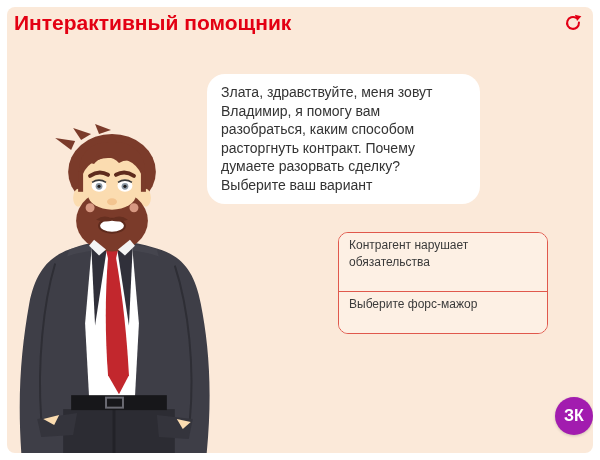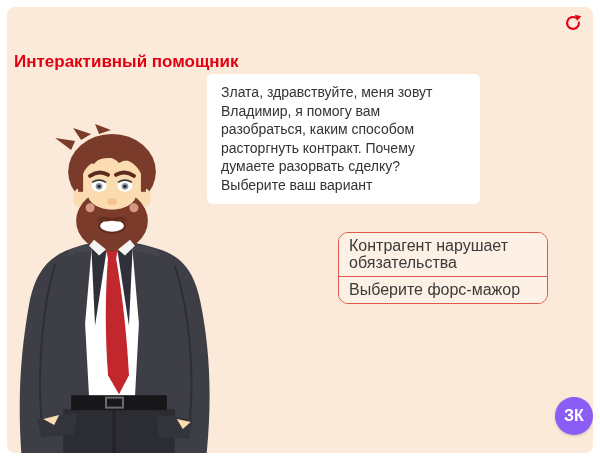--- a/index.html
+++ b/index.html
@@ -6,56 +6,56 @@
   html,body { width:600px; height:460px; background:#ffffff; font-family:"Liberation Sans", sans-serif; }
 
   .stage { position:relative; width:600px; height:460px; background:#ffffff; }
 
   .panel {
     position:absolute; left:7px; top:7px; width:586px; height:446px;
     background:#fbe9d9; border-radius:8px; overflow:hidden;
   }
 
   .header { position:absolute; left:7px; top:6px; }
-  .title    { font-size:17px; font-weight:bold; color:#e30013; line-height:20px;margin-top:39px; }
+  .title    { font-size:21px; font-weight:bold; color:#e30013; line-height:20px; }
   .subtitle { font-size:17px; font-weight:bold; color:#111111; line-height:21px; }
 
   .restart-btn {
     position:absolute; right:9px; top:5px; width:22px; height:22px;
     background:transparent; border:none; cursor:pointer; padding:2px;
   }
   .restart-btn svg { display:block; width:18px; height:18px; }
 
   .character { position:absolute; left:0px; top:117px; width:215px; height:329px; }
   .character svg { display:block; width:215px; height:329px; }
 
   .bubble {
     position:absolute; left:200px; top:67px; width:273px;
-    background:#ffffff; border-radius:5px;
+    background:#ffffff; border-radius:18px;
     padding:9px 14px 10px 14px;
     font-size:14px; line-height:18.5px; color:#333333;
   }
 
   .options {
     position:absolute; left:331px; top:225px; width:210px;
     border:1.5px solid #e0584c; border-radius:10px;
     overflow:hidden; background:#fdf0e4;
   }
   .option {
     display:block; width:100%; text-align:left;
     background:#fdf0e4; border:none; border-bottom:1.5px solid #e0584c;
-    padding:4px 10px 5px 10px; cursor:pointer;
+    padding:4px 10px 20px 10px; cursor:pointer;
     font-family:"Liberation Sans", sans-serif;
-    font-size:16px; line-height:17px; color:#3a3a3a;
+    font-size:12px; line-height:17px; color:#3a3a3a;
   }
   .option:last-child { border-bottom:none; }
 
   .zk-badge {
     position:absolute; left:548px; top:390px; width:38px; height:38px;
-    background:#8b5cf6; border-radius:50%;
+    background:#a21caf; border-radius:50%;
     display:flex; align-items:center; justify-content:center;
     color:#ffffff; font-size:16px; font-weight:bold; cursor:pointer;
     box-shadow:0 1px 3px rgba(0,0,0,.18);
   }
 </style>
 </head>
 <body>
 
 <div class="stage">
   <div class="panel">

